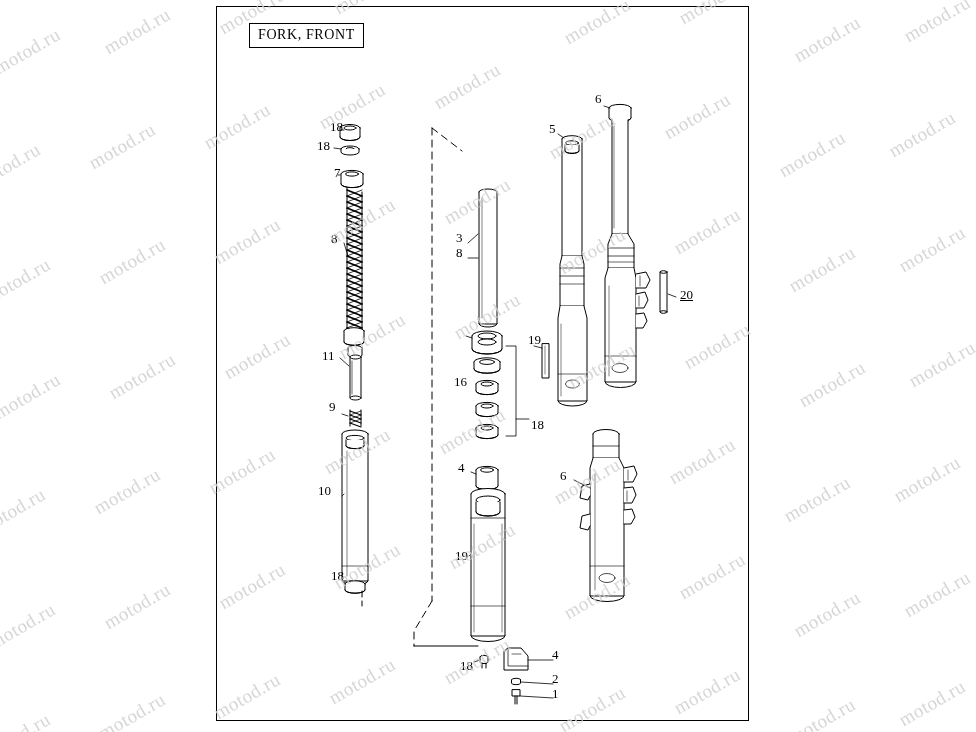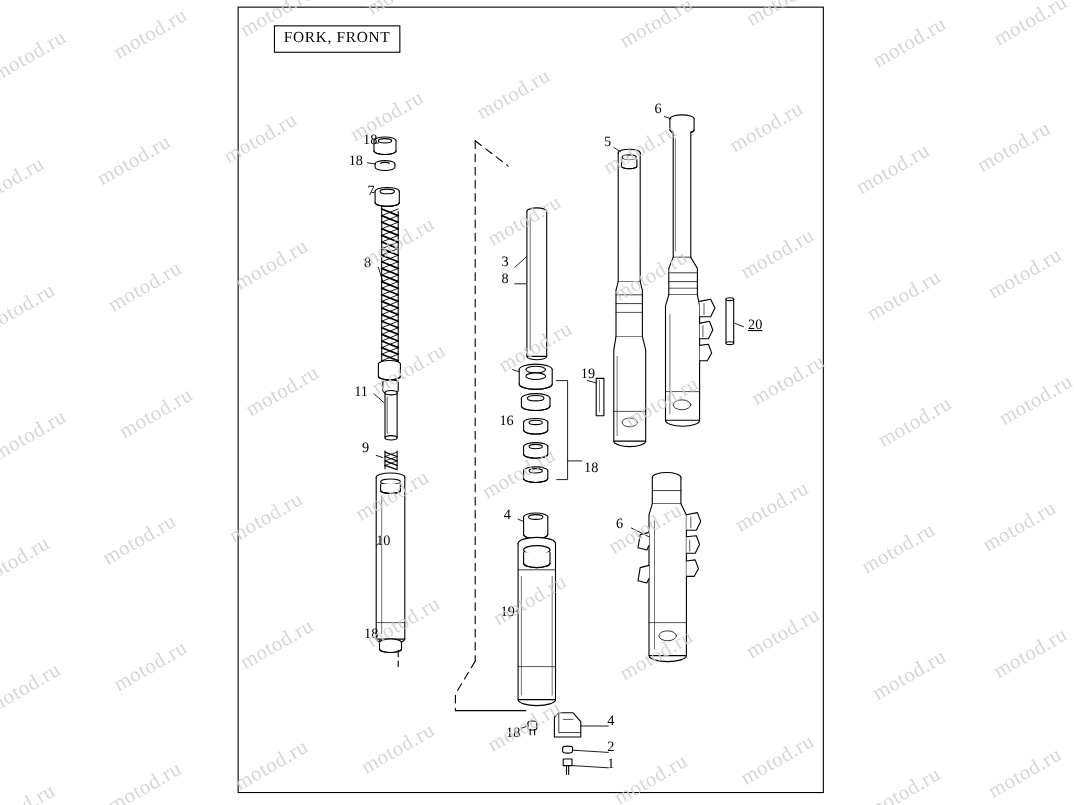--- a/index.html
+++ b/index.html
@@ -424,21 +424,21 @@
   </g>
 </svg>
 
 <div id="callouts">
     <div class="callout" style="left: 330px; top: 120px;">18</div>
     <div class="callout" style="left: 317px; top: 139px;">18</div>
     <div class="callout" style="left: 334px; top: 166px;">7</div>
     <div class="callout" style="left: 331px; top: 232px;">8</div>
     <div class="callout" style="left: 322px; top: 349px;">11</div>
     <div class="callout" style="left: 329px; top: 400px;">9</div>
-    <div class="callout" style="left: 342px; top: 484px;">10</div>
+    <div class="callout" style="left: 318px; top: 484px;">10</div>
     <div class="callout" style="left: 331px; top: 569px;">18</div>
     <div class="callout" style="left: 456px; top: 231px;">3</div>
     <div class="callout" style="left: 456px; top: 246px;">8</div>
     <div class="callout" style="left: 454px; top: 327px; margin-top: 48px;">16</div>
     <div class="callout" style="left: 528px; top: 333px;">19</div>
     <div class="callout" style="left: 531px; top: 418px;">18</div>
     <div class="callout" style="left: 458px; top: 461px;">4</div>
     <div class="callout" style="left: 455px; top: 549px;">19</div>
     <div class="callout" style="left: 460px; top: 659px;">18</div>
     <div class="callout" style="left: 552px; top: 648px;">4</div>

